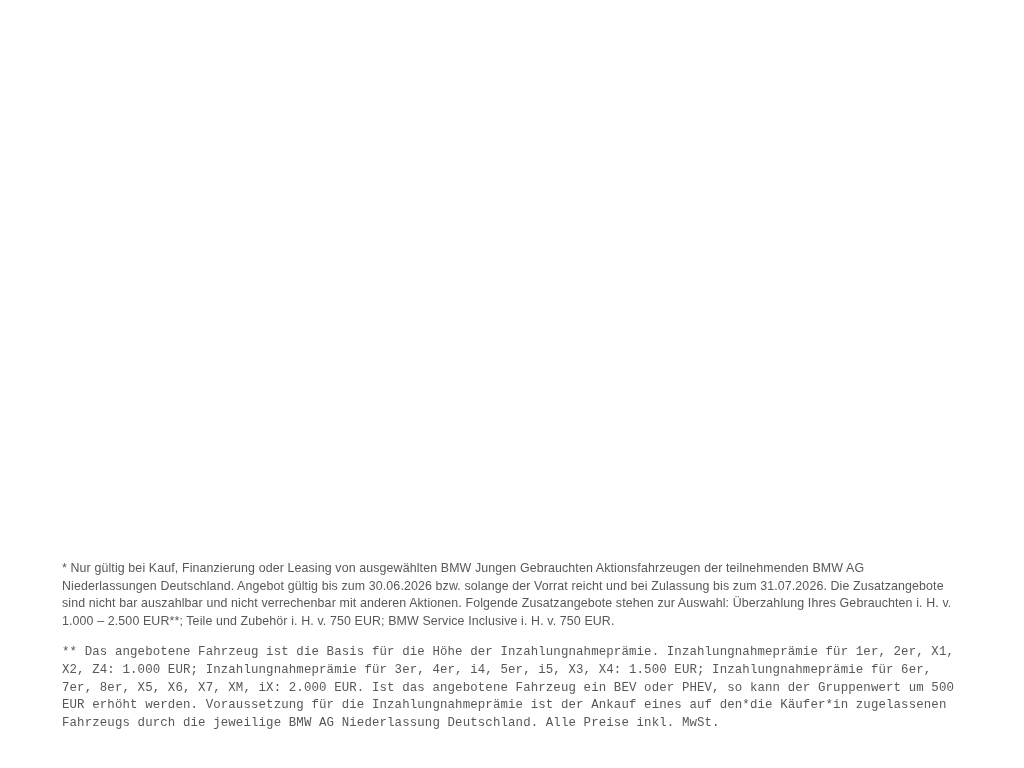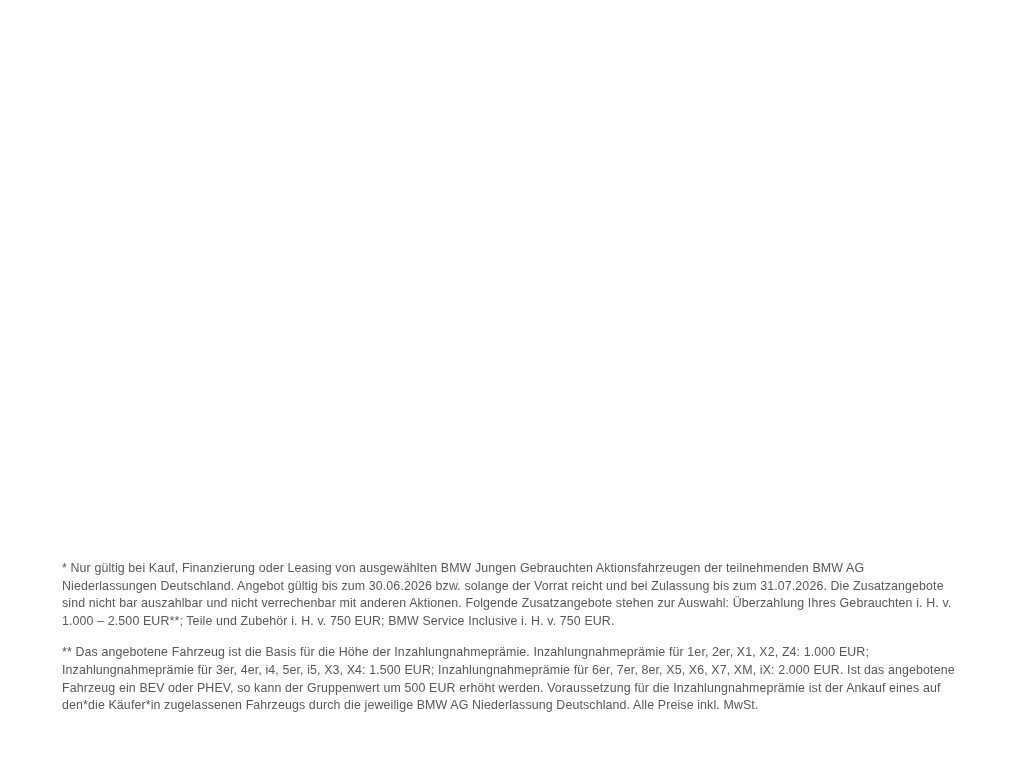--- a/index.html
+++ b/index.html
@@ -29,20 +29,21 @@
   .footnote {
     font-size: 12.4px;
     line-height: 1.42;
     color: #58585a;
     letter-spacing: 0.01em;
     margin: 0 0 14px 0;
     text-align: left;
   }
   .footnote:last-child {
     margin-bottom: 4px;
+    font-family: Liberation Mono, monospace;
   }
 </style>
 </head>
 <body>
 
 <div class="page">
   <div class="footnotes">
     <p class="footnote">* Nur gültig bei Kauf, Finanzierung oder Leasing von ausgewählten BMW Jungen Gebrauchten Aktionsfahrzeugen der teilnehmenden BMW AG Niederlassungen Deutschland. Angebot gültig bis zum 30.06.2026 bzw. solange der Vorrat reicht und bei Zulassung bis zum 31.07.2026. Die Zusatzangebote sind nicht bar auszahlbar und nicht verrechenbar mit anderen Aktionen. Folgende Zusatzangebote stehen zur Auswahl: Überzahlung Ihres Gebrauchten i. H. v. 1.000 – 2.500 EUR**; Teile und Zubehör i. H. v. 750 EUR; BMW Service Inclusive i. H. v. 750 EUR.</p>
     <p class="footnote">** Das angebotene Fahrzeug ist die Basis für die Höhe der Inzahlungnahmeprämie. Inzahlungnahmeprämie für 1er, 2er, X1, X2, Z4: 1.000 EUR; Inzahlungnahmeprämie für 3er, 4er, i4, 5er, i5, X3, X4: 1.500 EUR; Inzahlungnahmeprämie für 6er, 7er, 8er, X5, X6, X7, XM, iX: 2.000 EUR. Ist das angebotene Fahrzeug ein BEV oder PHEV, so kann der Gruppenwert um 500 EUR erhöht werden. Voraussetzung für die Inzahlungnahmeprämie ist der Ankauf eines auf den*die Käufer*in zugelassenen Fahrzeugs durch die jeweilige BMW AG Niederlassung Deutschland. Alle Preise inkl. MwSt.</p>
   </div>

